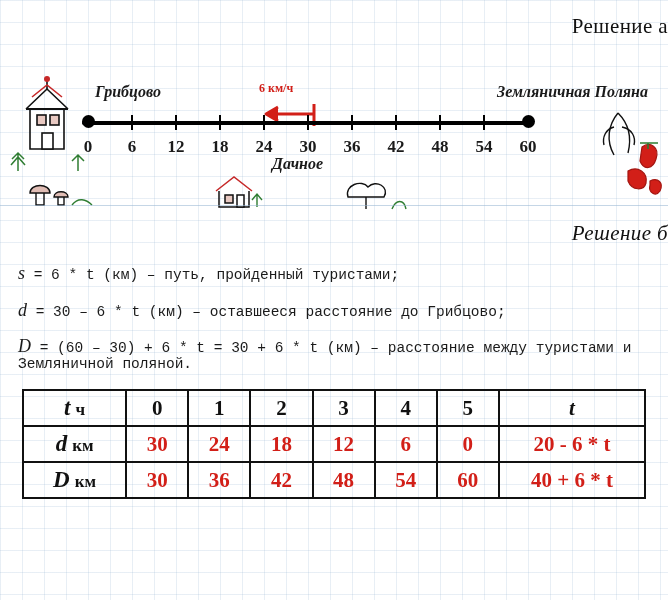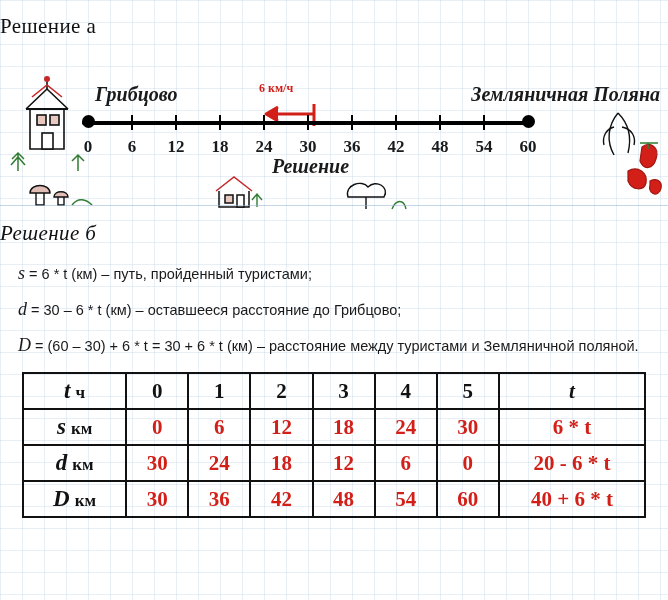--- a/index.html
+++ b/index.html
@@ -21,44 +21,44 @@
     inset: 0;
     background-image:
       repeating-linear-gradient(to right, rgba(150,180,210,0.22) 0px, rgba(150,180,210,0.22) 1px, transparent 1px, transparent 22px),
       repeating-linear-gradient(to bottom, rgba(150,180,210,0.22) 0px, rgba(150,180,210,0.22) 1px, transparent 1px, transparent 22px);
     pointer-events: none;
     z-index: 0;
   }
   .content { position: relative; z-index: 1; }
 
   .section-title {
-    text-align: left;
+    text-align: right;
     font-size: 21px;
     font-family: "Liberation Serif", serif;
     color: #111;
     letter-spacing: .4px;
   }
   #title-a { margin-top: 14px; }
   #title-b { margin-top: 6px; font-style: italic; }
 
   
   .numberline-wrap {
     position: relative;
     height: 170px;
     margin-top: 6px;
   }
   .label-place {
     position: absolute;
     font-style: italic;
     font-weight: bold;
-    font-size: 20px;
+    font-size: 16px;
     white-space: nowrap;
   }
   #label-gribcovo { left: 95px; top: 38px; }
-  #label-zemlyanichnaya { right: 8px; top: 38px; }
+  #label-zemlyanichnaya { right: 20px; top: 38px; }
   #label-dachnoe { left: 272px; top: 110px; }
 
   .axis-line {
     position: absolute;
     left: 82px;
     top: 76px;
     width: 452px;
     height: 4px;
     background: #000;
     border-radius: 2px;
@@ -123,21 +123,21 @@
     margin-bottom: 18px;
     font-family: "Liberation Sans", sans-serif;
     font-size: 14.5px;
     color: #1a1a1a;
   }
   .var {
     font-family: "Liberation Serif", serif;
     font-style: italic;
     font-size: 18px;
   }
-  .eq { font-family: Liberation Sans, sans-serif; }
+  .eq { font-family: Liberation Mono, monospace; }
 
   
   table.calc-table {
     margin: 4px auto 11px auto;
     border-collapse: collapse;
     width: 624px;
   }
   table.calc-table td, table.calc-table th {
     border: 2.5px solid #111;
     text-align: center;
@@ -199,21 +199,21 @@
         <path d="M6 16 C6 6, 26 6, 26 16 Z" fill="#e0bdb5"></path>
         <path d="M12 16 L12 28 L20 28 L20 16"></path>
         <path d="M30 20 C30 13, 44 13, 44 20 Z" fill="#e0bdb5"></path>
         <path d="M34 20 L34 28 L40 28 L40 20"></path>
         <path d="M48 28 C54 20, 62 22, 68 28" stroke="#2f7d32"></path>
       </g>
     </svg>
 
     <div class="label-place" id="label-gribcovo">Грибцово</div>
     <div class="label-place" id="label-zemlyanichnaya">Земляничная Поляна</div>
-    <div class="label-place" id="label-dachnoe">Решение</div>
+    <div class="label-place" id="label-dachnoe">Дачное</div>
 
     <div class="speed-label">6 км/ч</div>
 
     <svg class="arrow-svg" width="78" height="40" viewBox="0 0 78 40">
       <g stroke="#d21f18" stroke-width="3" fill="none">
         <path d="M62 4 L62 26"></path>
         <path d="M62 14 L16 14"></path>
         <path d="M26 7 L14 14 L26 21" fill="#d21f18" stroke-linejoin="round"></path>
       </g>
     </svg>
@@ -303,30 +303,20 @@
         <td class="rowhead"><span class="sym">t</span><span class="unit">ч</span></td>
         <td class="hdr">0</td>
         <td class="hdr">1</td>
         <td class="hdr">2</td>
         <td class="hdr">3</td>
         <td class="hdr">4</td>
         <td class="hdr">5</td>
         <td class="last-hdr">t</td>
       </tr>
       <tr>
-        <td class="rowhead"><span class="sym">s</span><span class="unit">км</span></td>
-        <td class="val">0</td>
-        <td class="val">6</td>
-        <td class="val">12</td>
-        <td class="val">18</td>
-        <td class="val">24</td>
-        <td class="val">30</td>
-        <td class="last">6 * t</td>
-      </tr>
-      <tr>
         <td class="rowhead"><span class="sym">d</span><span class="unit">км</span></td>
         <td class="val">30</td>
         <td class="val">24</td>
         <td class="val">18</td>
         <td class="val">12</td>
         <td class="val">6</td>
         <td class="val">0</td>
         <td class="last">20 - 6 * t</td>
       </tr>
       <tr>

